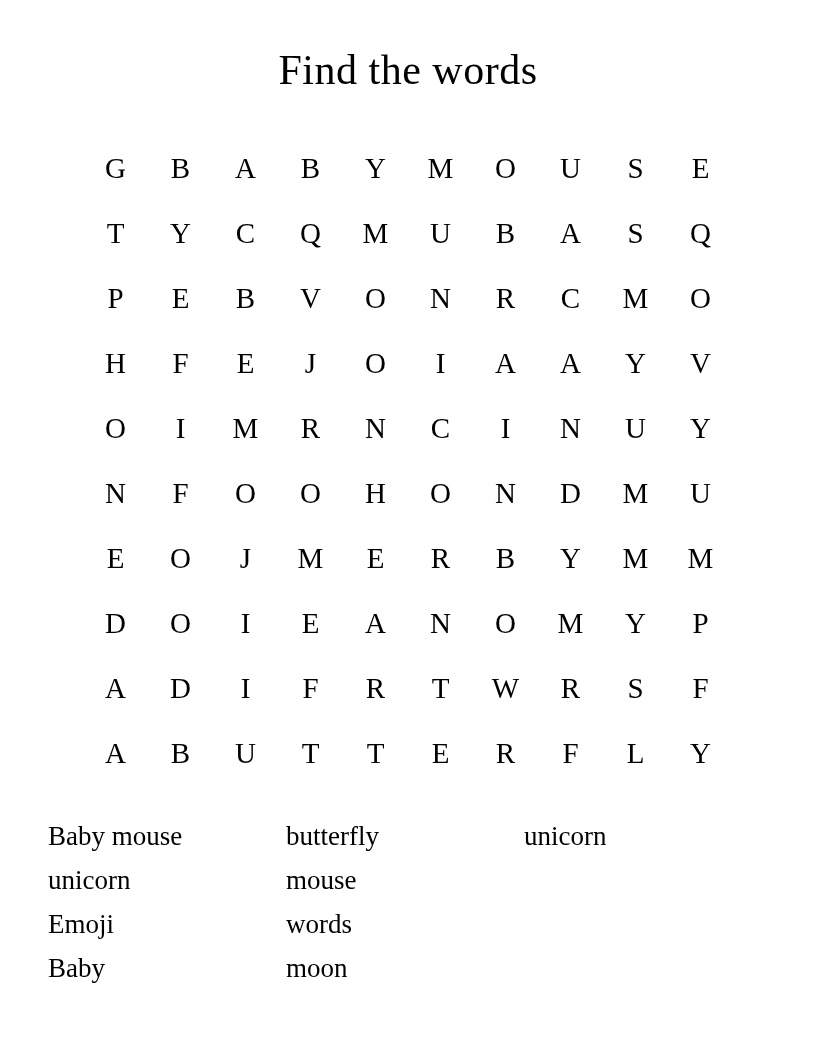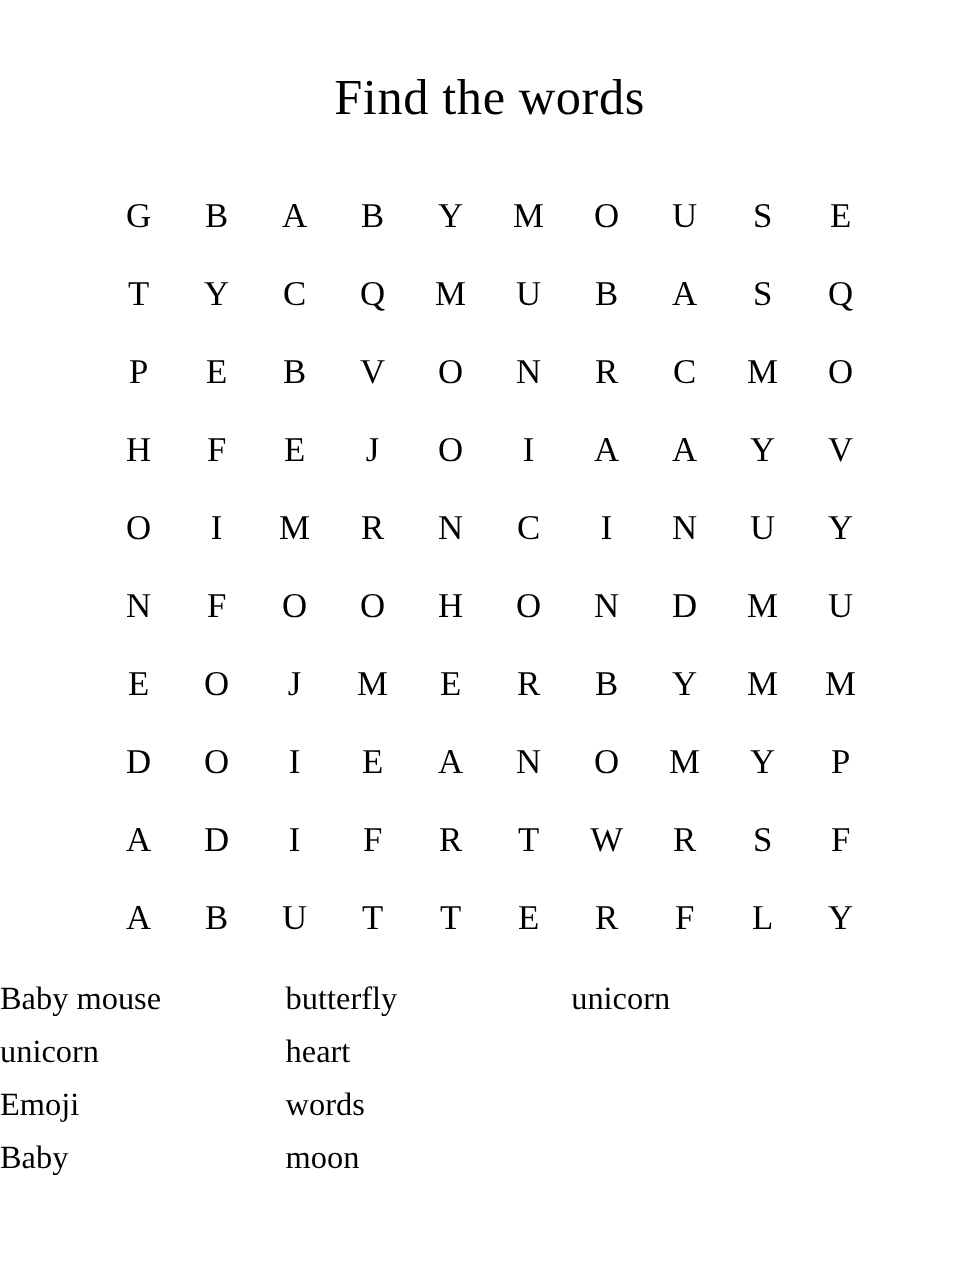--- a/index.html
+++ b/index.html
@@ -18,40 +18,41 @@
     position: relative;
     width: 816px;
     height: 1056px;
     box-sizing: border-box;
   }
   .title {
     text-align: center;
     font-size: 42px;
     font-weight: normal;
     letter-spacing: 0.5px;
-    margin: 16px;
+    margin: 4px;
     padding-top: 42px;
     font-family: "Liberation Serif", serif;
   }
   .grid {
     margin: 42px auto 0 auto;
     width: 650px;
     border-collapse: collapse;
   }
   .grid td {
     text-align: center;
     font-size: 29px;
     font-family: "Liberation Serif", serif;
     height: 65px;
     width: 65px;
     padding: 0;
     line-height: 65px;
   }
   .wordlist {
-    margin-top: 12px;
+    margin-top: 28px;
+    padding-left: 48px;
     display: flex;
     flex-direction: row;
     align-items: flex-start;
   }
   .wordcol {
     font-size: 27px;
     line-height: 1.63;
     font-family: "Liberation Serif", serif;
   }
   .wordcol-0 { width: 238px; }
@@ -195,21 +196,21 @@
 
   <div class="wordlist">
     <div class="wordcol wordcol-0">
       <div class="word">Baby mouse</div>
       <div class="word">unicorn</div>
       <div class="word">Emoji</div>
       <div class="word">Baby</div>
     </div>
     <div class="wordcol wordcol-1">
       <div class="word">butterfly</div>
-      <div class="word">heart</div>
+      <div class="word">mouse</div>
       <div class="word">words</div>
       <div class="word">moon</div>
     </div>
     <div class="wordcol wordcol-2">
       <div class="word">unicorn</div>
     </div>
   </div>
 
 </div>
 

